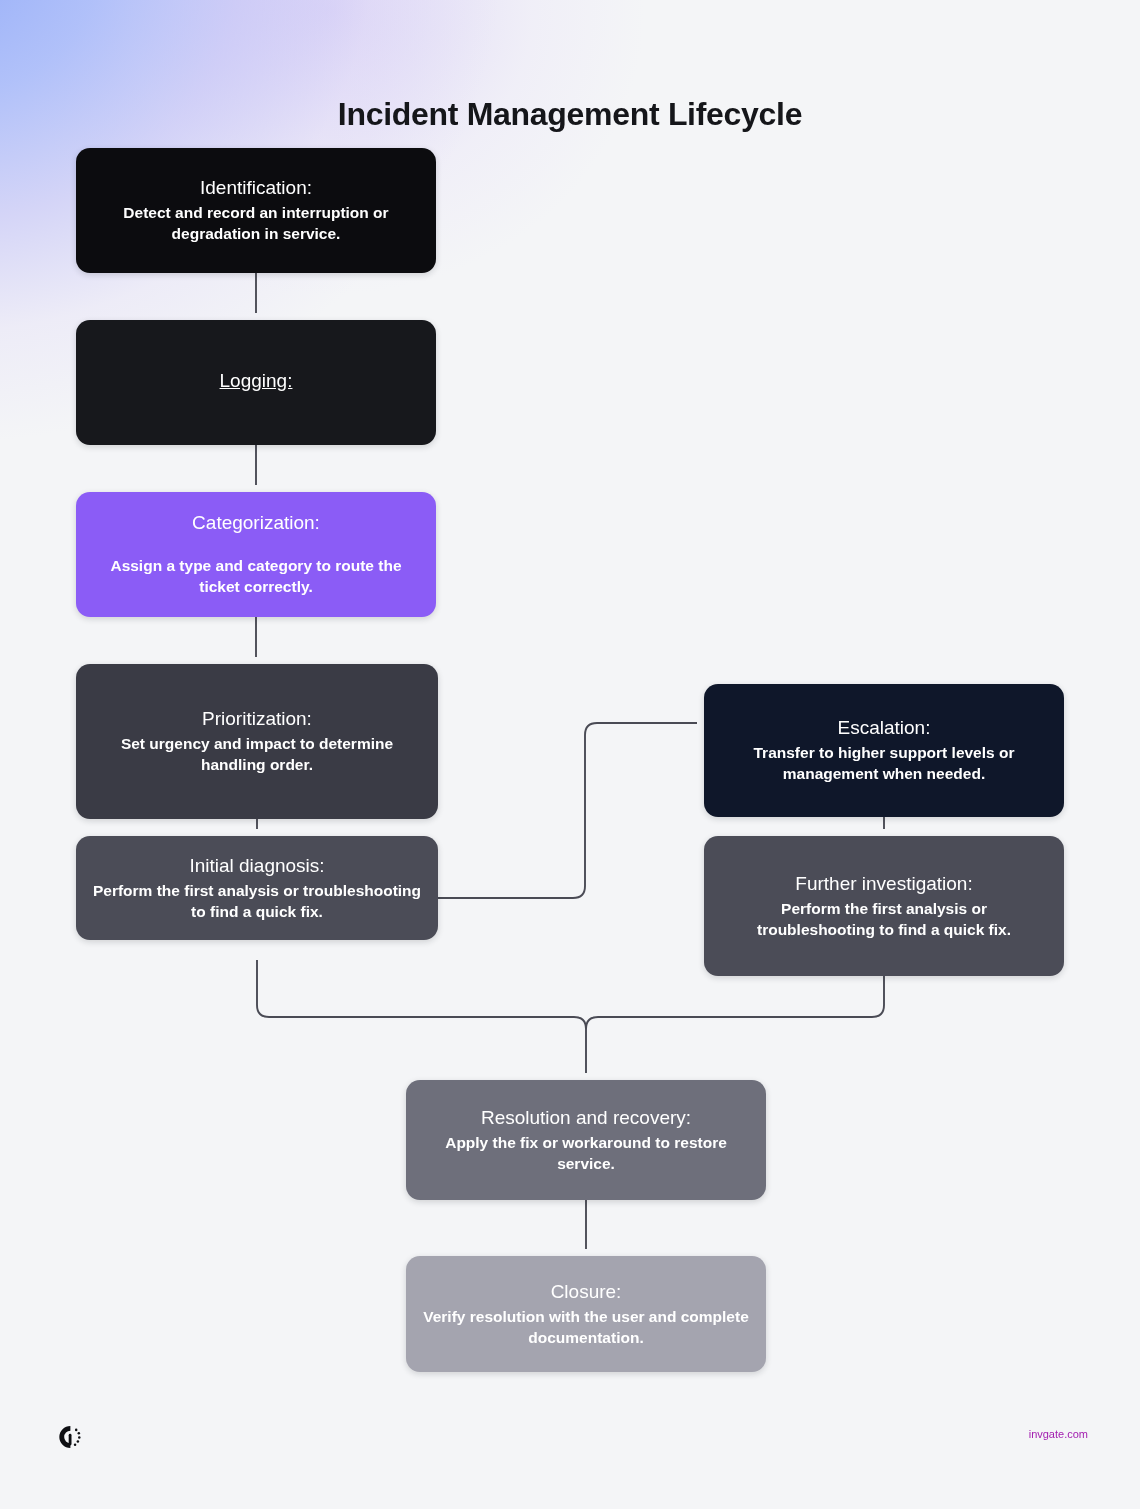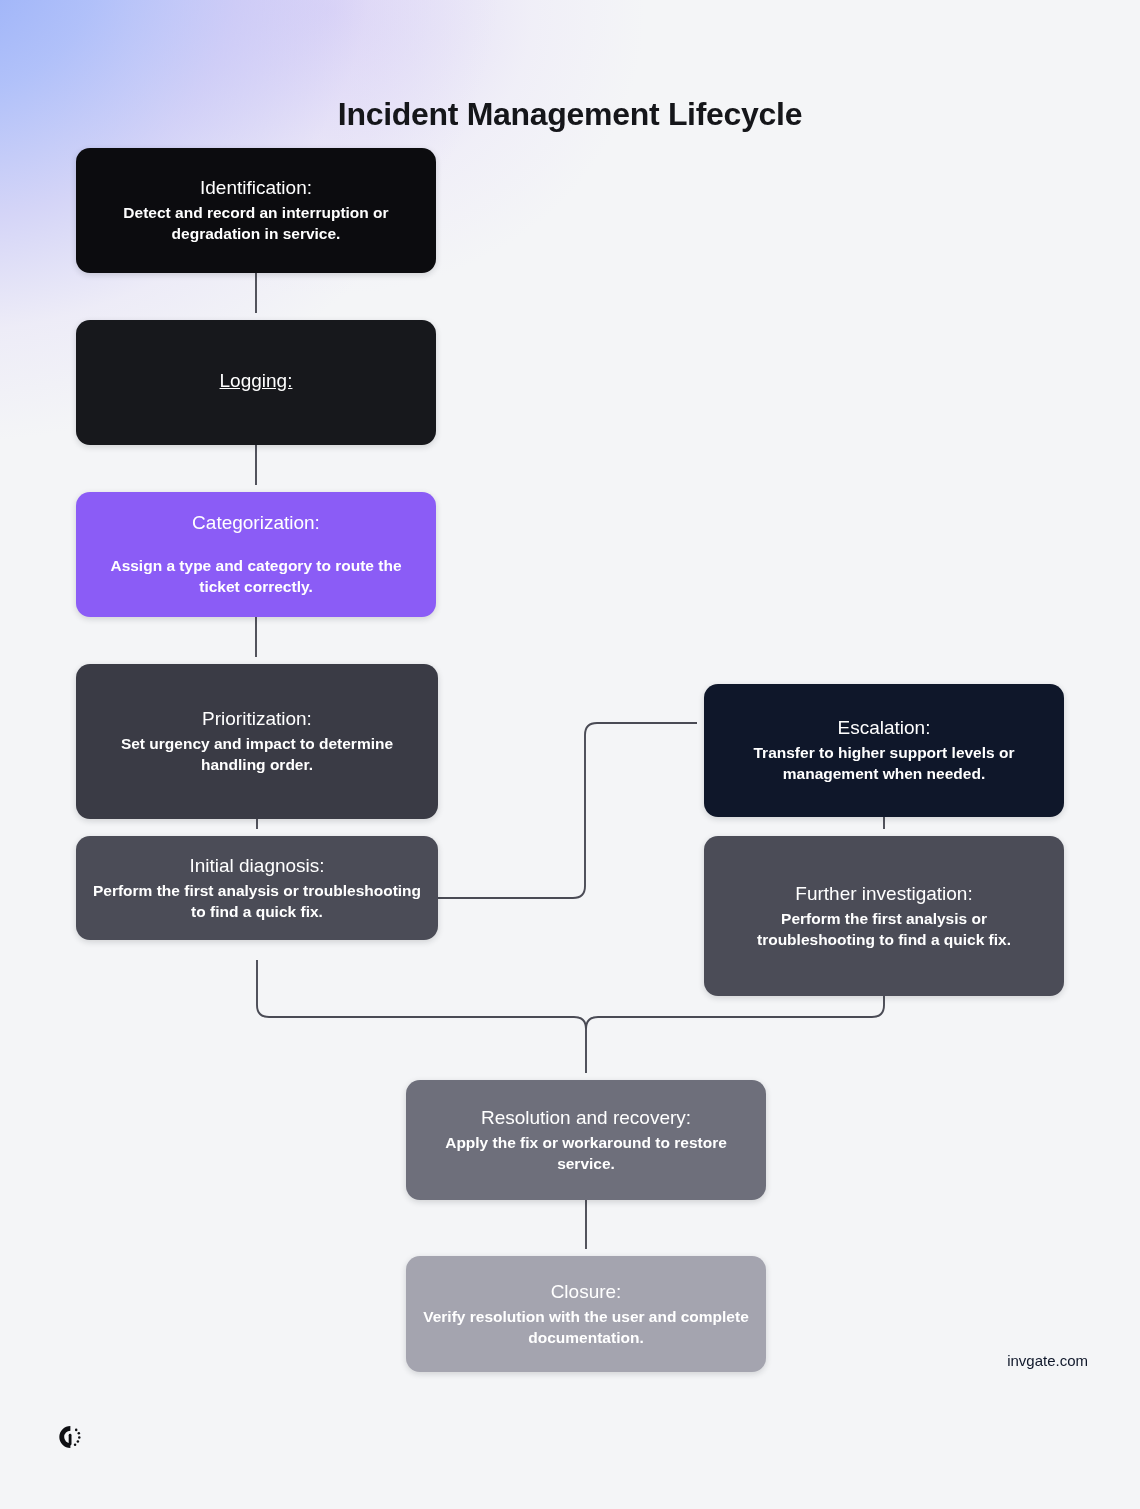--- a/index.html
+++ b/index.html
@@ -93,23 +93,23 @@
   #footer-logo {
     position: absolute;
     left: 55px;
     top: 1422px;
     width: 30px;
     height: 30px;
   }
   #footer-site {
     position: absolute;
     right: 52px;
-    top: 1352px;
-    font-size: 15px;
-    color: #0f172a;
+    top: 1428px;
+    font-size: 11px;
+    color: #a21caf;
   }
 </style>
 </head>
 <body>
 
 <div id="bg-gradient"></div>
 
 <div id="chart-root">
 
   <div id="page-title">Incident Management Lifecycle</div>
@@ -165,21 +165,21 @@
   <div class="node" style="left: 76px; top: 836px; width: 362px; height: 104px; background: rgb(75, 76, 87);">
     <div class="node-title">Initial diagnosis:</div>
     <div class="node-desc">Perform the first analysis or troubleshooting to find a quick fix.</div>
   </div>
 
   <div class="node" style="left: 704px; top: 664px; width: 360px; height: 133px; background: #0f172a; margin-top: 20px;">
     <div class="node-title">Escalation:</div>
     <div class="node-desc">Transfer to higher support levels or management when needed.</div>
   </div>
 
-  <div class="node" style="left: 704px; top: 836px; width: 360px; height: 160px; background: rgb(75, 76, 87);">
+  <div class="node" style="left: 704px; top: 836px; width: 360px; height: 140px; background: rgb(75, 76, 87);">
     <div class="node-title">Further investigation:</div>
     <div class="node-desc">Perform the first analysis or troubleshooting to find a quick fix.</div>
   </div>
 
   <div class="node light" style="left: 406px; top: 1080px; width: 360px; height: 120px; background: rgb(110, 111, 123); align-items: center;">
     <div class="node-title">Resolution and recovery:</div>
     <div class="node-desc">Apply the fix or workaround to restore service.</div>
   </div>
 
   <div class="node light" style="left: 406px; top: 1256px; width: 360px; height: 116px; background: rgb(164, 164, 175); padding-left: 16px;">

